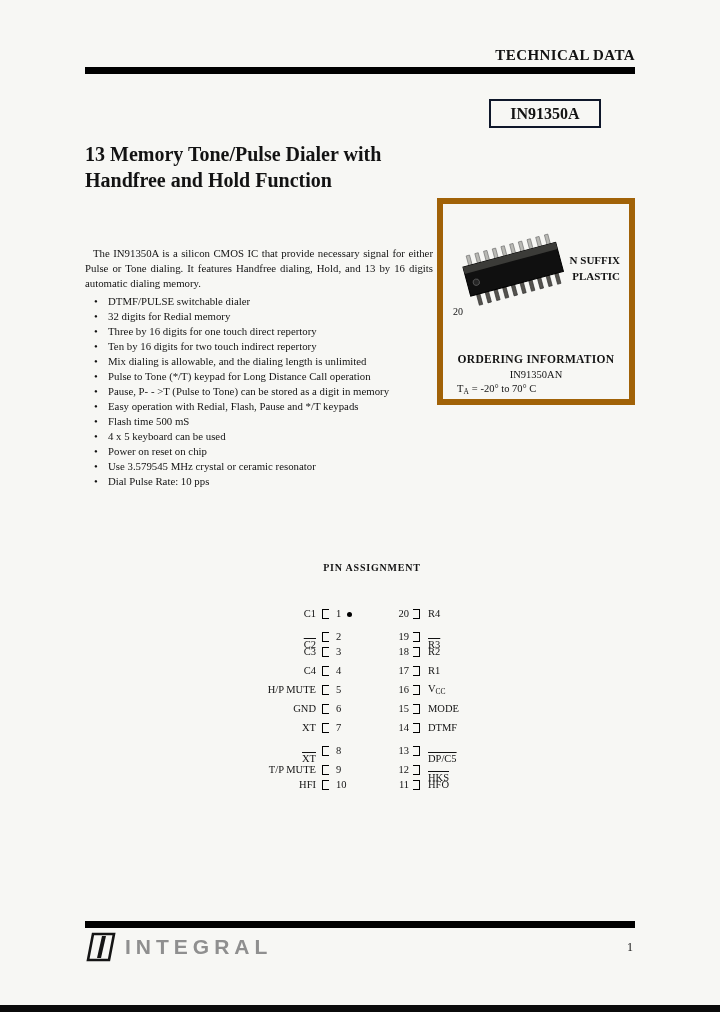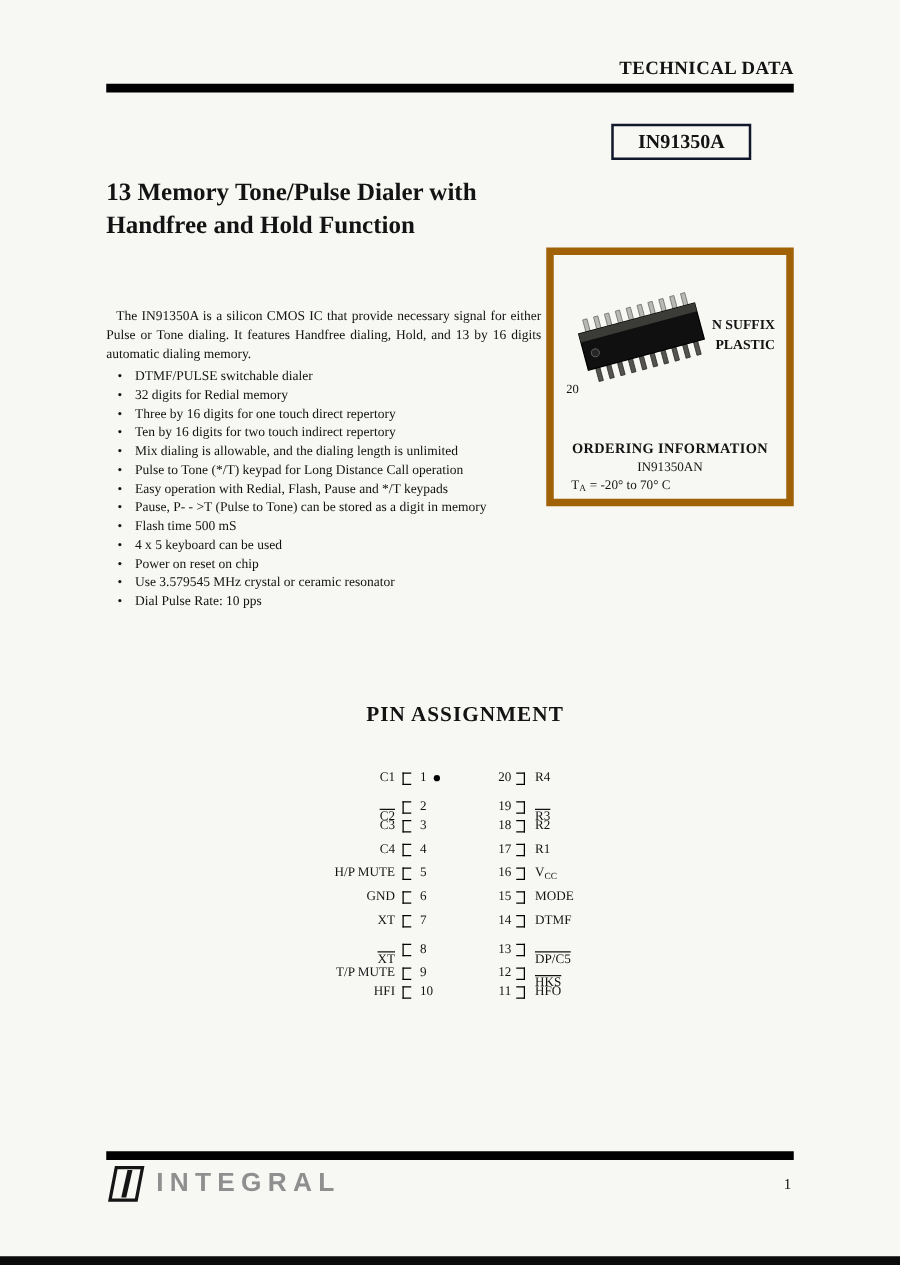--- a/index.html
+++ b/index.html
@@ -35,21 +35,21 @@
   .pkg-suffix { position:absolute; right:9px; top:48px; text-align:right; font-weight:bold; font-size:11px; line-height:16px; }
   .pkg-pin20 { position:absolute; left:10px; top:102px; font-size:10px; }
   .ordering-title { position:absolute; left:0; top:149px; width:100%; text-align:center; font-weight:bold; font-size:11.5px; letter-spacing:.3px; }
   .ordering-part { position:absolute; left:0; top:165px; width:100%; text-align:center; font-size:10.5px; }
   .ordering-temp { position:absolute; left:14px; top:179px; font-size:10.5px; }
   .subsc { font-size:7.5px; vertical-align:-2px; }
   .ordering-temp .rest { margin-left:3px; }
 
   
   .pin-section { left:12px; top:562px; width:720px; display:flex; flex-direction:column; align-items:center; }
-  .pin-title { font-weight:bold; font-size:17px; letter-spacing:.8px; margin-bottom:31px; }
+  .pin-title { font-weight:bold; font-size:10px; letter-spacing:.8px; margin-bottom:31px; }
   .pin-row { display:grid; grid-template-columns:84px 9px 34px 26px 22px 9px 84px; height:19px; align-items:center; font-size:10.5px; }
   .pin-label.left { text-align:right; padding-right:6px; }
   .pin-label.right { text-align:left; padding-left:6px; }
   .ov { text-decoration:overline;margin-top:16px; }
   .pin-num.left { padding-left:5px; }
   .pin-num.right { text-align:right; padding-right:4px; }
   .pin-stub { width:7px; height:10px; border:1px solid #000; display:inline-block; }
   .pin-stub.left { border-right:none; }
   .pin-stub.right { border-left:none; }
   .pin1-dot { display:inline-block; width:5px; height:5px; border-radius:50%; background:#000; margin-left:6px; vertical-align:middle; }
@@ -79,22 +79,22 @@
 <p class="abs intro" style="margin:0;">The IN91350A is a silicon CMOS IC that provide necessary signal for either Pulse or Tone dialing. It features Handfree dialing, Hold, and 13 by 16 digits automatic dialing memory.</p>
 
 <div class="abs features">
   <ul>
       <li>DTMF/PULSE switchable dialer</li>
       <li>32 digits for Redial memory</li>
       <li>Three by 16 digits for one touch direct repertory</li>
       <li>Ten by 16 digits for two touch indirect repertory</li>
       <li>Mix dialing is allowable, and the dialing length is unlimited</li>
       <li>Pulse to Tone (*/T) keypad for Long Distance Call operation</li>
+      <li>Pause, P- - &gt;T (Pulse to Tone) can be stored as a digit in memory</li>
       <li>Easy operation with Redial, Flash, Pause and */T keypads</li>
-      <li>Pause, P- - &gt;T (Pulse to Tone) can be stored as a digit in memory</li>
       <li>Flash time 500 mS</li>
       <li>4 x 5 keyboard can be used</li>
       <li>Power on reset on chip</li>
       <li>Use 3.579545 MHz crystal or ceramic resonator</li>
       <li>Dial Pulse Rate: 10 pps</li>
     </ul>
 </div>
 
 <div class="abs pkg-box">
   <svg class="chip" viewBox="0 0 145 108">

